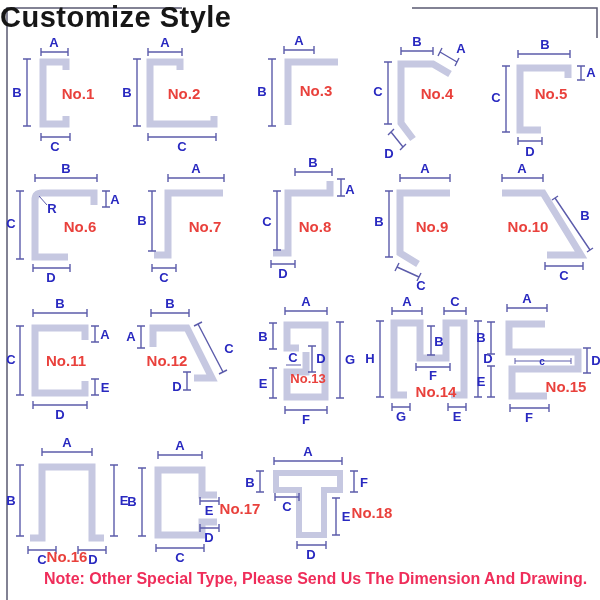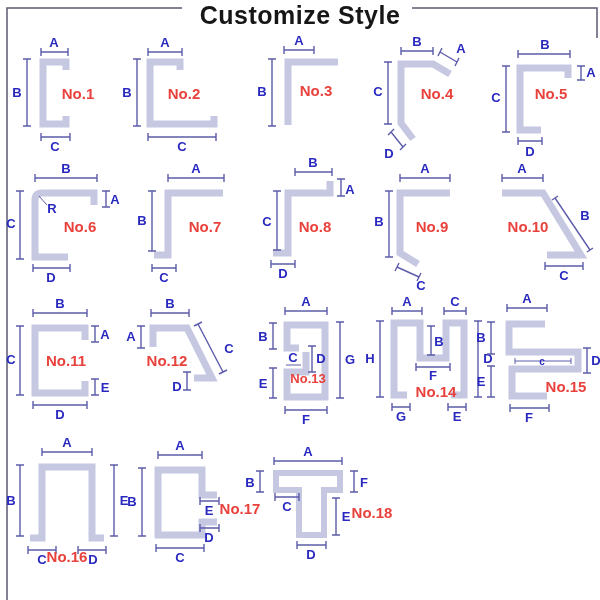--- a/index.html
+++ b/index.html
@@ -1,19 +1,19 @@
 <!DOCTYPE html>
 <html><head>
 <meta charset="utf-8">
 <style>
   html,body{margin:0;padding:0;background:#ffffff;width:600px;height:600px;overflow:hidden;}
   #stage{position:relative;width:600px;height:600px;font-family:"Liberation Sans",sans-serif;}
   #drawing{position:absolute;left:0;top:0;}
-  #title{position:absolute;left:0;top:1px;width:100%;text-align:center;
-         font-size:25px;font-weight:700;color:#161616;letter-spacing:.5px;}
+  #title{position:absolute;left:0;top:1px;width:100%;text-align:left;
+         font-size:29px;font-weight:700;color:#161616;letter-spacing:.5px;}
   #note{position:absolute;left:44px;top:570px;font-size:16px;font-weight:700;color:#ef2d5a;white-space:nowrap;}
   .profile{fill:none;stroke:#c6c8e1;stroke-width:7;stroke-linejoin:miter;stroke-linecap:butt;}
   .profile6{fill:none;stroke:#c6c8e1;stroke-width:6;stroke-linejoin:miter;}
   .dim{fill:none;stroke:#5c5cab;stroke-width:1.4;}
   .thin{fill:none;stroke:#5c5cab;stroke-width:1;}
   .frame{fill:none;stroke:#5a5a72;stroke-width:1.5;}
   text.dl{font-family:"Liberation Sans",sans-serif;font-size:13px;font-weight:700;fill:#2929c0;text-anchor:middle;}
   text.dl-sm{font-family:"Liberation Sans",sans-serif;font-size:10px;font-weight:700;fill:#2929c0;text-anchor:middle;}
   text.fl{font-family:"Liberation Sans",sans-serif;font-size:15px;font-weight:700;fill:#e9413c;text-anchor:middle;}
   text.fl-sm{font-family:"Liberation Sans",sans-serif;font-size:13px;font-weight:700;fill:#e9413c;text-anchor:middle;}
@@ -272,13 +272,14 @@
     <path class="dim" d="M 332 498 L 340 498 M 336 498 L 336 535 M 332 535 L 340 535"></path>
     <text class="dl" x="346" y="521">E</text>
     <path class="dim" d="M 297 541 L 297 549 M 297 545 L 326 545 M 326 541 L 326 549"></path>
     <text class="dl" x="311" y="559">D</text>
     <text class="fl" x="372" y="518">No.18</text>
   </g>
 
 </svg>
 
 <div id="title">Customize Style</div>
+<div id="note">Note: Other Special Type, Please Send Us The Dimension And Drawing.</div>
 </div>
 
 </body></html>

